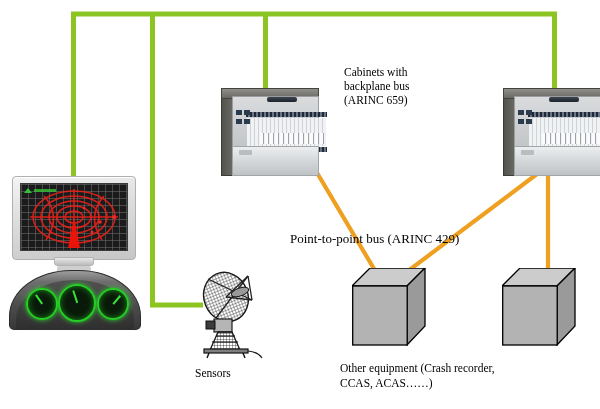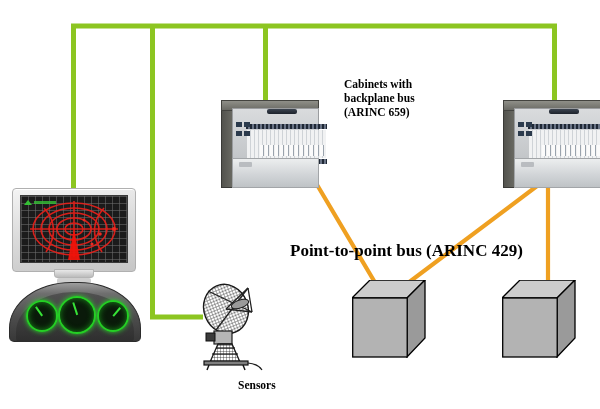--- a/index.html
+++ b/index.html
@@ -1,28 +1,28 @@
 <!DOCTYPE html>
 <html><head>
 <meta charset="utf-8">
 <style>
   html,body{margin:0;padding:0;}
   body{
     width:600px;height:409px;background:#ffffff;position:relative;
     font-family:"Liberation Serif", serif;overflow:hidden;
   }
-  .stage{position:absolute;left:0;top:12px;width:600px;height:304px;font-weight:bold;}
+  .stage{position:absolute;left:0;top:0;width:600px;height:304px;}
   .svg-layer{position:absolute;left:0;top:0;width:600px;height:409px;}
 
   
   .label{position:absolute;color:#000;font-size:11.5px;line-height:14px;white-space:pre-line;}
   #lbl-cabinets{left:344px;top:65px;}
-  #lbl-p2p{left:290px;top:232px;font-size:17px;}
+  #lbl-p2p{left:290px;top:232px;font-size:13px;}
   #lbl-cockpit{left:26px;top:345px;}
-  #lbl-sensors{left:195px;top:366px;margin-left:43px;}
+  #lbl-sensors{left:195px;top:366px;}
   #lbl-other{left:340px;top:361px;line-height:15px;}
 
   
   .monitor{position:absolute;left:12px;top:176px;width:122px;height:90px;}
   .mon-bezel{position:absolute;left:0;top:0;width:122px;height:82px;
     background:linear-gradient(170deg,#f4f4f4 0%,#dcdcdc 45%,#c6c6c6 100%);
     border:1px solid #b0b0b0;border-radius:4px;
     box-shadow:inset 0 1px 0 #fff;}
   .mon-screen{position:absolute;left:7px;top:6px;width:106px;height:66px;
     background:#1b1b1b;border:1px solid #3a3a3a;overflow:hidden;}
@@ -258,14 +258,16 @@
 
   <div class="label" id="lbl-cabinets">Cabinets with
 backplane bus
 (ARINC 659)</div>
 
   <div class="label" id="lbl-p2p">Point-to-point bus (ARINC 429)</div>
 
 
   <div class="label" id="lbl-sensors">Sensors</div>
 
+  <div class="label" id="lbl-other">Other equipment (Crash recorder,
+ CCAS, ACAS……)</div>
 
 </div>
 
 </body></html>

